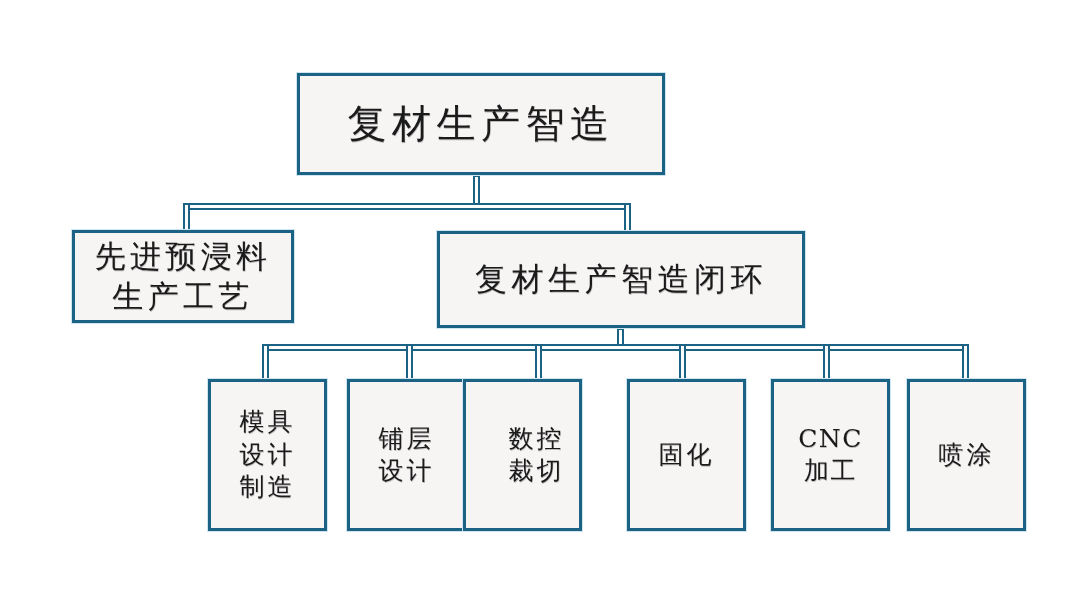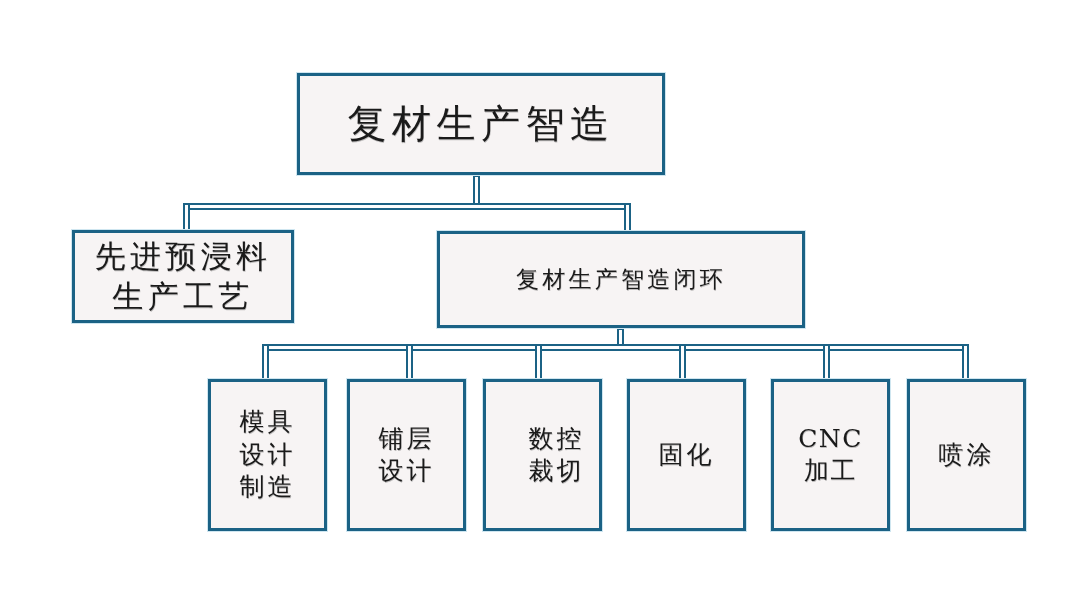--- a/index.html
+++ b/index.html
@@ -43,33 +43,33 @@
     font-size: 39px;
   }
   .node.branch-left {
     left: 72px;  top: 230px;
     width: 222px; height: 93px;
     font-size: 31px;
   }
   .node.branch-right {
     left: 437px; top: 231px;
     width: 368px; height: 97px;
-    font-size: 23px;
+    font-size: 32px;
   }
   .node.leaf {
     top: 379px;
     width: 119px;
     height: 152px;
     font-size: 25px;
     letter-spacing: 0.12em;
     line-height: 1.30;
   }
   .leaf-0 { left: 208px; }
   .leaf-1 { left: 347px; }
-  .leaf-2 { left: 483px; padding-left: 28px; }
+  .leaf-2 { left: 463px; padding-left: 28px; }
   .leaf-3 { left: 627px; }
   .leaf-4 { left: 771px; }
   .leaf-5 { left: 907px; }
   .leaf-4 .label { letter-spacing: 0.06em; }
 
   
   .conn {
     position: absolute;
     box-sizing: border-box;
     border: 2px solid #1b6285;

